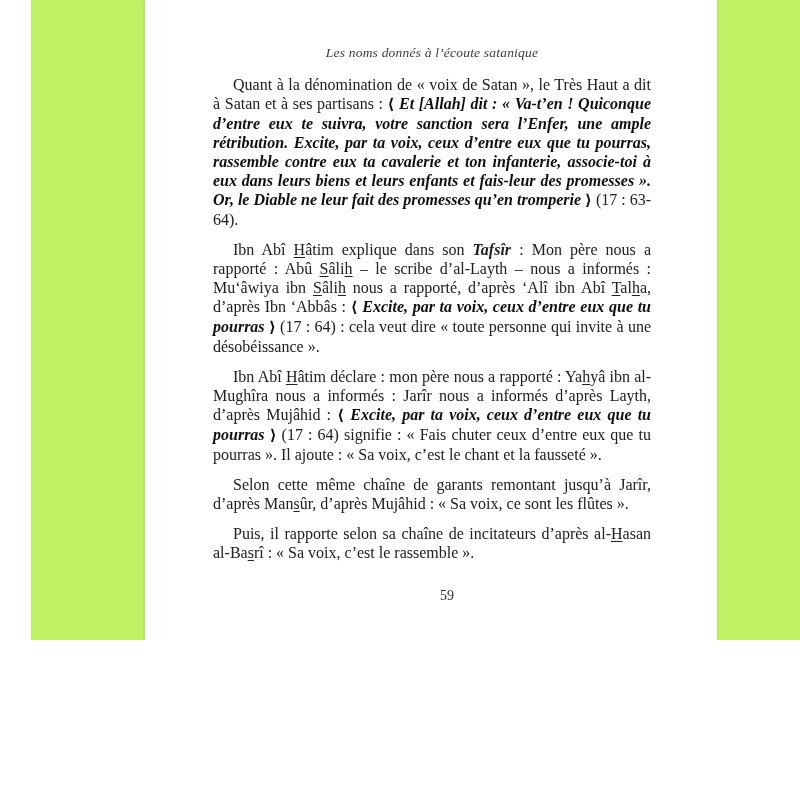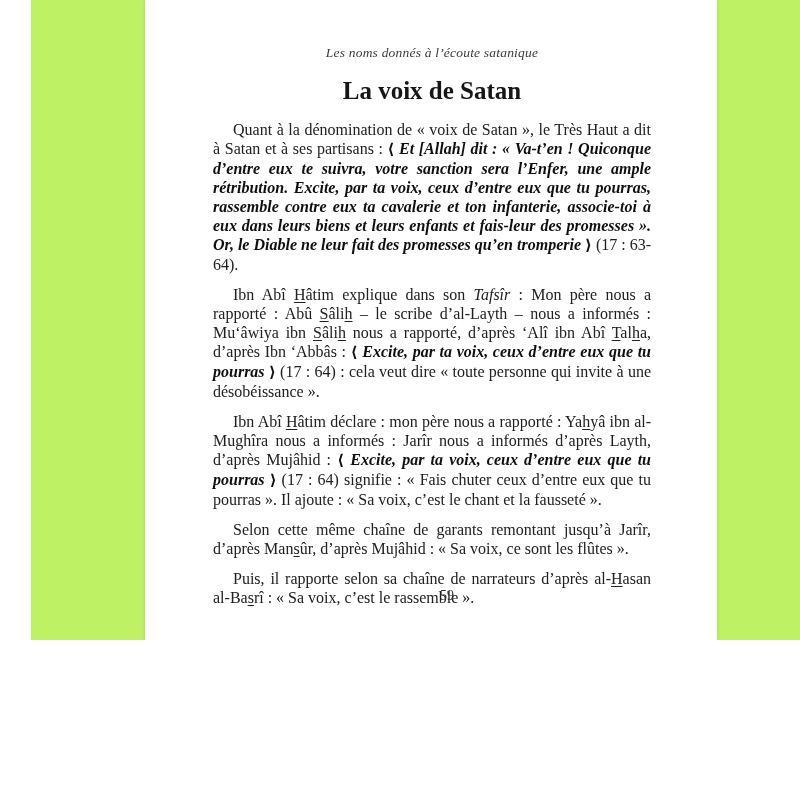--- a/index.html
+++ b/index.html
@@ -46,21 +46,21 @@
     font-size: 16px;
     line-height: 19px;
     color: #202020;
     text-align: justify;
   }
   .para {
     margin: 0 0 11px 0;
     text-indent: 20px;
   }
   .para span.b { font-weight: 700; color: #0f0f0f; font-style: italic; }
-  .para span.i { font-style: italic; }
+  .para span.i { font-style: italic; font-weight: bold; }
   .para span.u {
     text-decoration: underline;
     text-underline-offset: 2px;
     text-decoration-thickness: 1px;
   }
   .para span.k {
     font-family: "DejaVu Sans", sans-serif;
     font-weight: 700;
     font-size: 15px;
     color: #0f0f0f;
@@ -73,23 +73,22 @@
     font-size: 14px;
     color: #2e2e2e;
   }
 </style>
 </head>
 <body>
 
 <div class="stage">
   <div class="page">
     <div class="running-header">Les noms donnés à l’écoute satanique</div>
-    <h1 class="title">La voix de Satan</h1>
     <div class="body-text">
         <p class="para"><span>Quant à la dénomination de « voix de Satan », le Très Haut a dit à Satan et à ses partisans : </span><span class="k">⟨</span><span class="b"> Et [Allah] dit : « Va-t’en ! Quiconque d’entre eux te suivra, votre sanction sera l’Enfer, une ample rétribution. Excite, par ta voix, ceux d’entre eux que tu pourras, rassemble contre eux ta cavalerie et ton infanterie, associe-toi à eux dans leurs biens et leurs enfants et fais-leur des promesses ». Or, le Diable ne leur fait des promesses qu’en tromperie </span><span class="k">⟩</span><span> (17 : 63-64).</span></p>
         <p class="para"><span>Ibn Abî </span><span class="u">H</span><span>âtim explique dans son </span><span class="i">Tafsîr</span><span> : Mon père nous a rapporté : Abû </span><span class="u">S</span><span>âli</span><span class="u">h</span><span> – le scribe d’al-Layth – nous a informés : Mu‘âwiya ibn </span><span class="u">S</span><span>âli</span><span class="u">h</span><span> nous a rapporté, d’après ‘Alî ibn Abî </span><span class="u">T</span><span>al</span><span class="u">h</span><span>a, d’après Ibn ‘Abbâs : </span><span class="k">⟨</span><span class="b"> Excite, par ta voix, ceux d’entre eux que tu pourras </span><span class="k">⟩</span><span> (17 : 64) : cela veut dire « toute personne qui invite à une désobéissance ».</span></p>
         <p class="para"><span>Ibn Abî </span><span class="u">H</span><span>âtim déclare : mon père nous a rapporté : Ya</span><span class="u">h</span><span>yâ ibn al-Mughîra nous a informés : Jarîr nous a informés d’après Layth, d’après Mujâhid : </span><span class="k">⟨</span><span class="b"> Excite, par ta voix, ceux d’entre eux que tu pourras </span><span class="k">⟩</span><span> (17 : 64) signifie : « Fais chuter ceux d’entre eux que tu pourras ». Il ajoute : « Sa voix, c’est le chant et la fausseté ».</span></p>
         <p class="para"><span>Selon cette même chaîne de garants remontant jusqu’à Jarîr, d’après Man</span><span class="u">s</span><span>ûr, d’après Mujâhid : « Sa voix, ce sont les flûtes ».</span></p>
-        <p class="para"><span>Puis, il rapporte selon sa chaîne de narrateurs d’après al-</span><span class="u">H</span><span>asan al-Ba</span><span class="u">s</span><span>rî : « Sa voix, c’est le rassemble ».</span></p>
+        <p class="para"><span>Puis, il rapporte selon sa chaîne de incitateurs d’après al-</span><span class="u">H</span><span>asan al-Ba</span><span class="u">s</span><span>rî : « Sa voix, c’est le rassemble ».</span></p>
       </div>
   </div>
   <div class="page-number">59</div>
 </div>
 
 </body></html>

